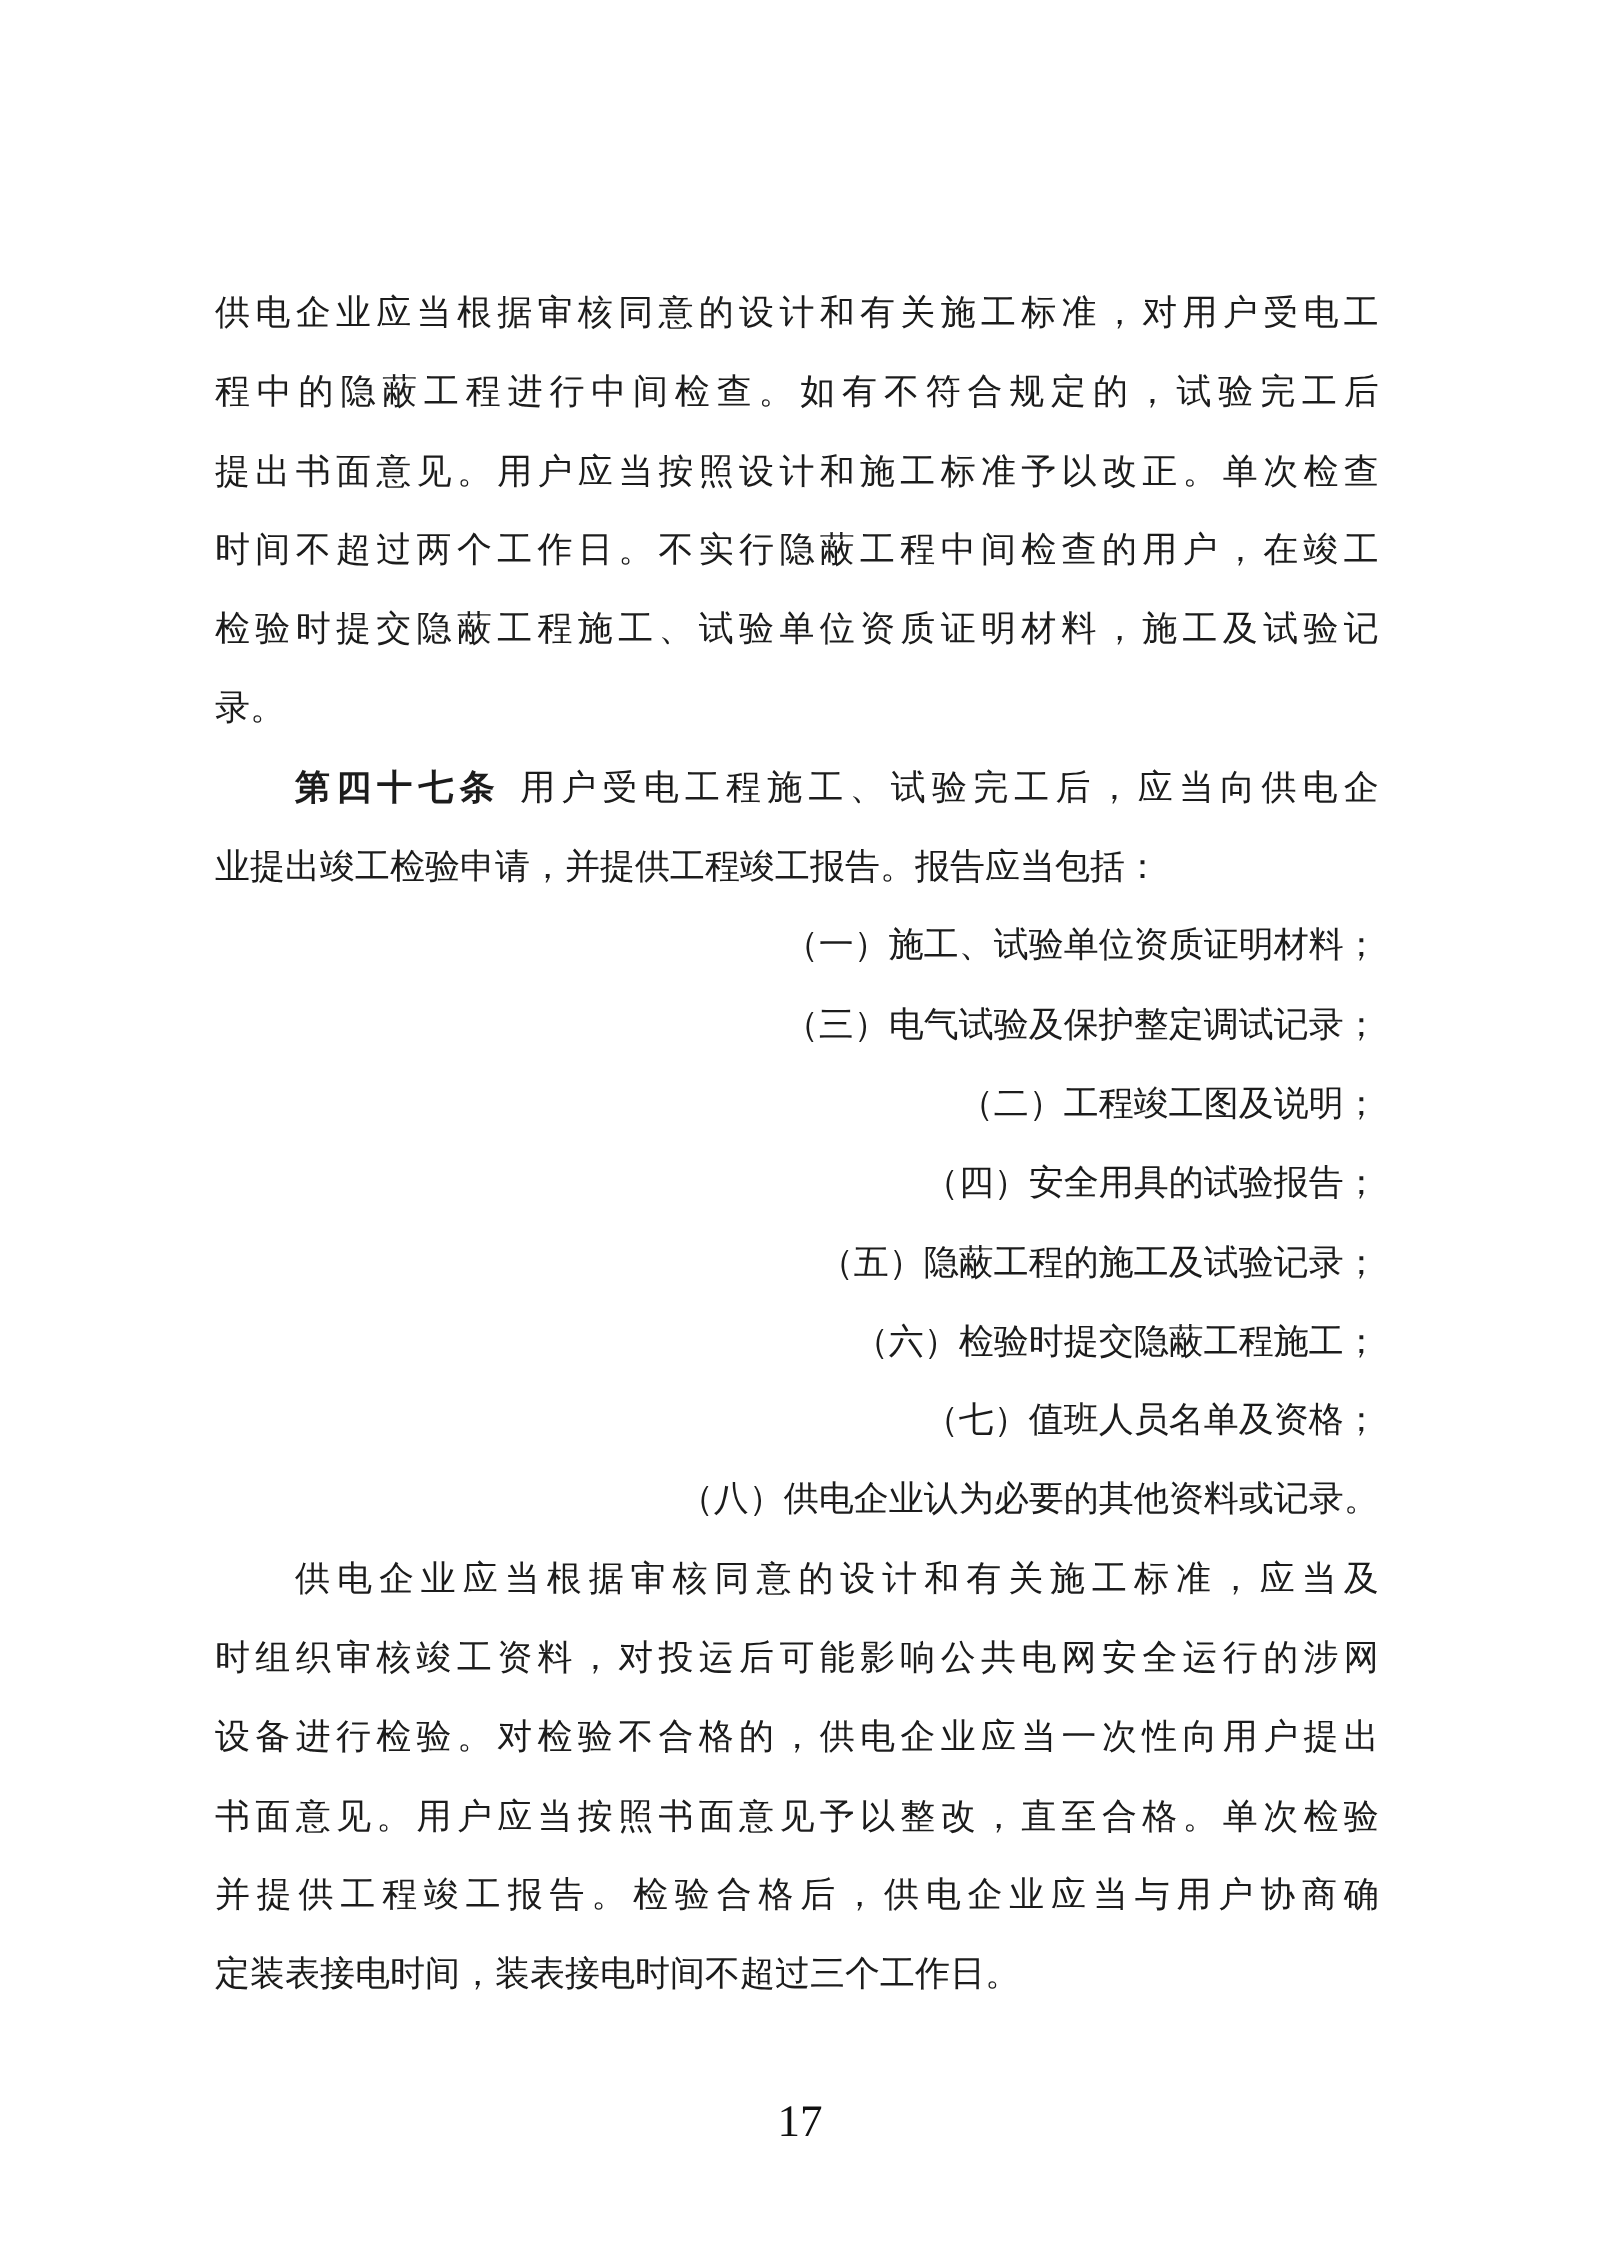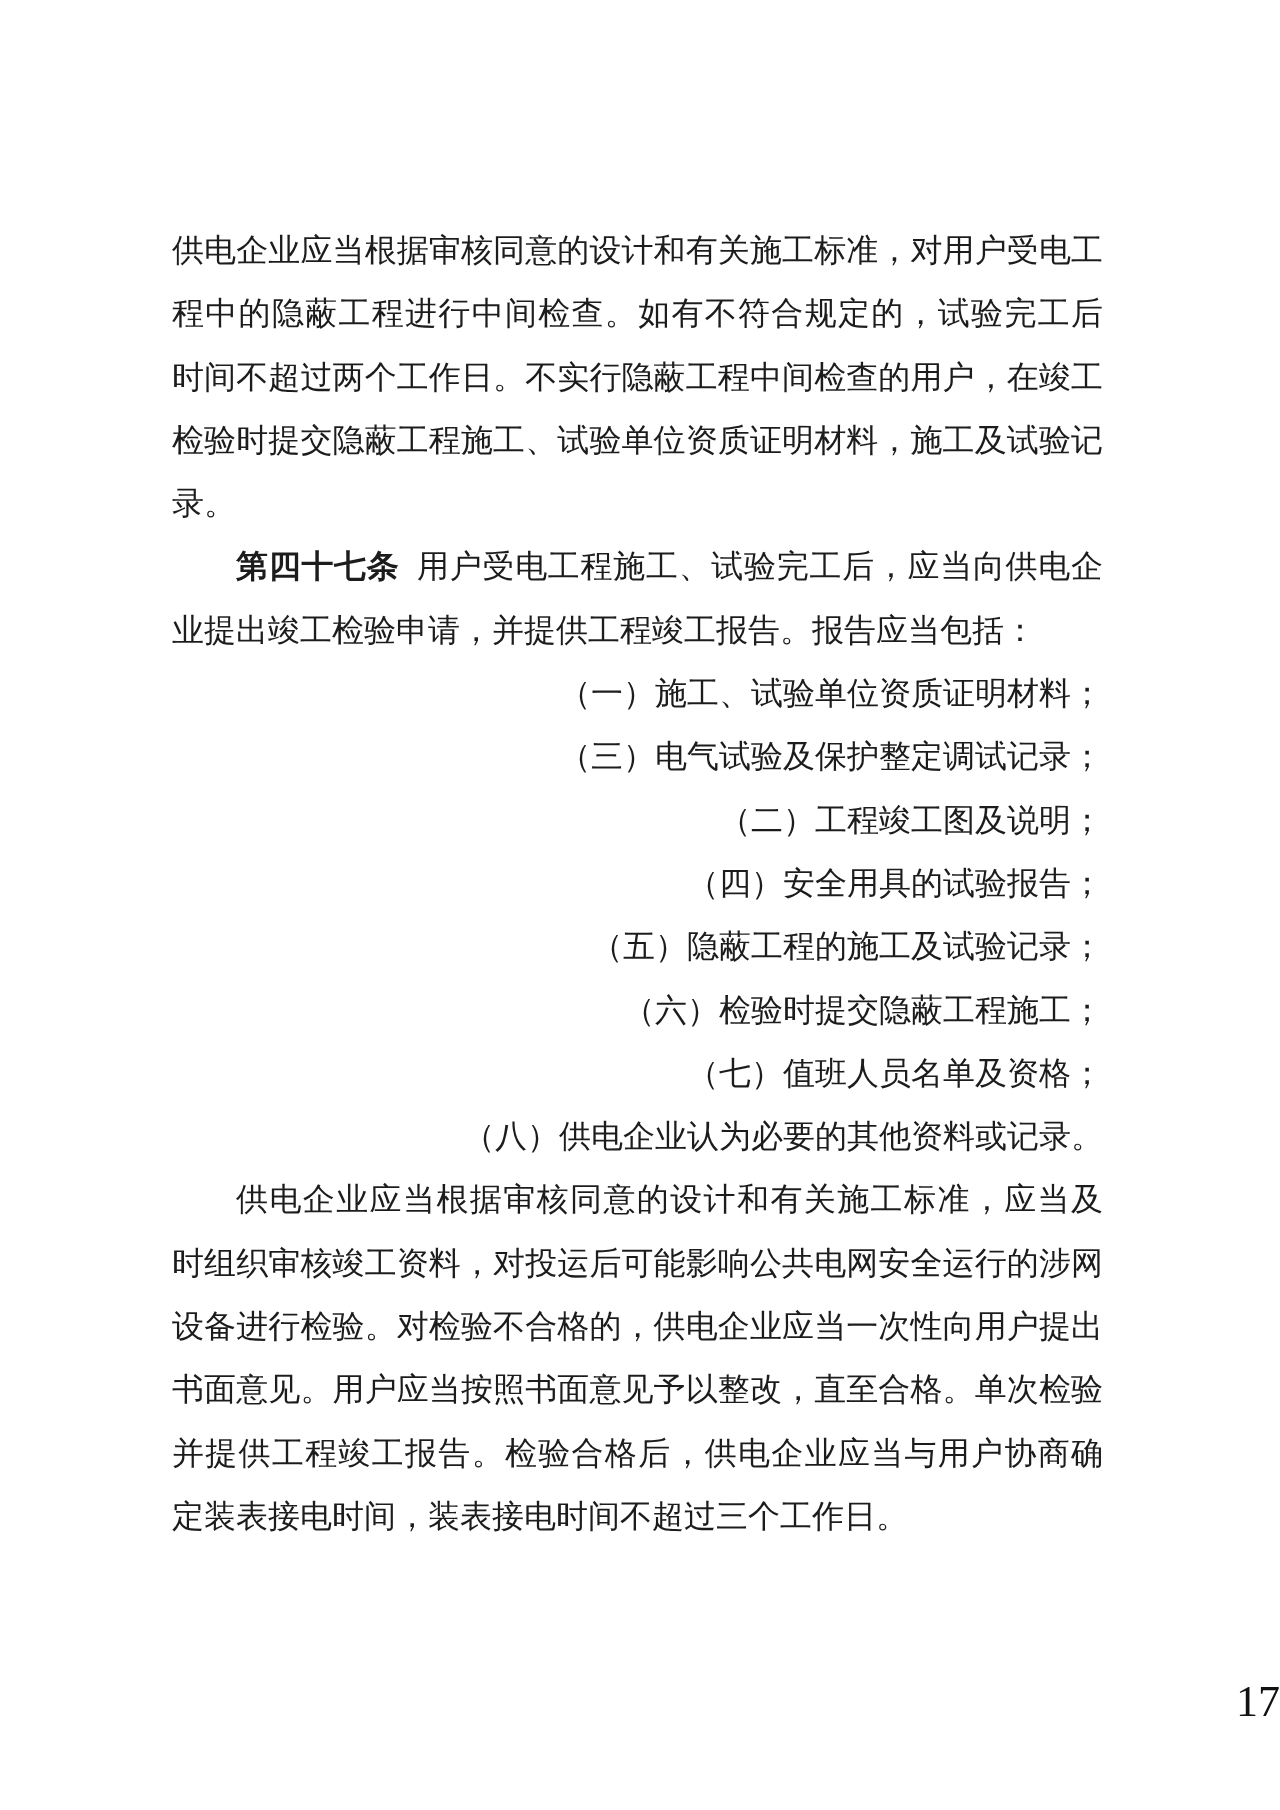--- a/index.html
+++ b/index.html
@@ -11,21 +11,21 @@
     background: #ffffff;
     color: #1c1c1c;
     overflow: hidden;
   }
   .body-text {
     position: absolute;
     left: 172px;
     top: 219px;
     width: 931px;
     font-family: "Liberation Serif", serif;
-    font-size: 32px;
+    font-size: 28px;
     line-height: 63.3px;
     letter-spacing: 0;
     color: #1c1c1c;
   }
   .line {
     height: 63.3px;
     overflow: hidden;
     text-align: left;
   }
   .line.fill {
@@ -39,33 +39,34 @@
   }
   .article-no {
     font-weight: bold;
     margin-right: 0.55em;
   }
   .page-number {
     position: absolute;
     left: 0;
     top: 1676px;
     width: 100%;
-    text-align: right;
+    text-align: center;
     font-family: "Liberation Serif", serif;
-    font-size: 44px;
+    font-size: 36px;
     color: #111111;
   }
 </style>
 </head>
 <body>
 
 <div class="page">
   <div class="body-text" id="doc-body">
       <div class="line fill">供电企业应当根据审核同意的设计和有关施工标准，对用户受电工</div>
       <div class="line fill">程中的隐蔽工程进行中间检查。如有不符合规定的，试验完工后</div>
+      <div class="line fill">提出书面意见。用户应当按照设计和施工标准予以改正。单次检查</div>
       <div class="line fill">时间不超过两个工作日。不实行隐蔽工程中间检查的用户，在竣工</div>
       <div class="line fill">检验时提交隐蔽工程施工、试验单位资质证明材料，施工及试验记</div>
       <div class="line">录。</div>
       <div class="line fill indent"><span class="article-no">第四十七条</span>用户受电工程施工、试验完工后，应当向供电企</div>
       <div class="line">业提出竣工检验申请，并提供工程竣工报告。报告应当包括：</div>
       <div class="line indent">（一）施工、试验单位资质证明材料；</div>
       <div class="line indent">（三）电气试验及保护整定调试记录；</div>
       <div class="line indent">（二）工程竣工图及说明；</div>
       <div class="line indent">（四）安全用具的试验报告；</div>
       <div class="line indent">（五）隐蔽工程的施工及试验记录；</div>

